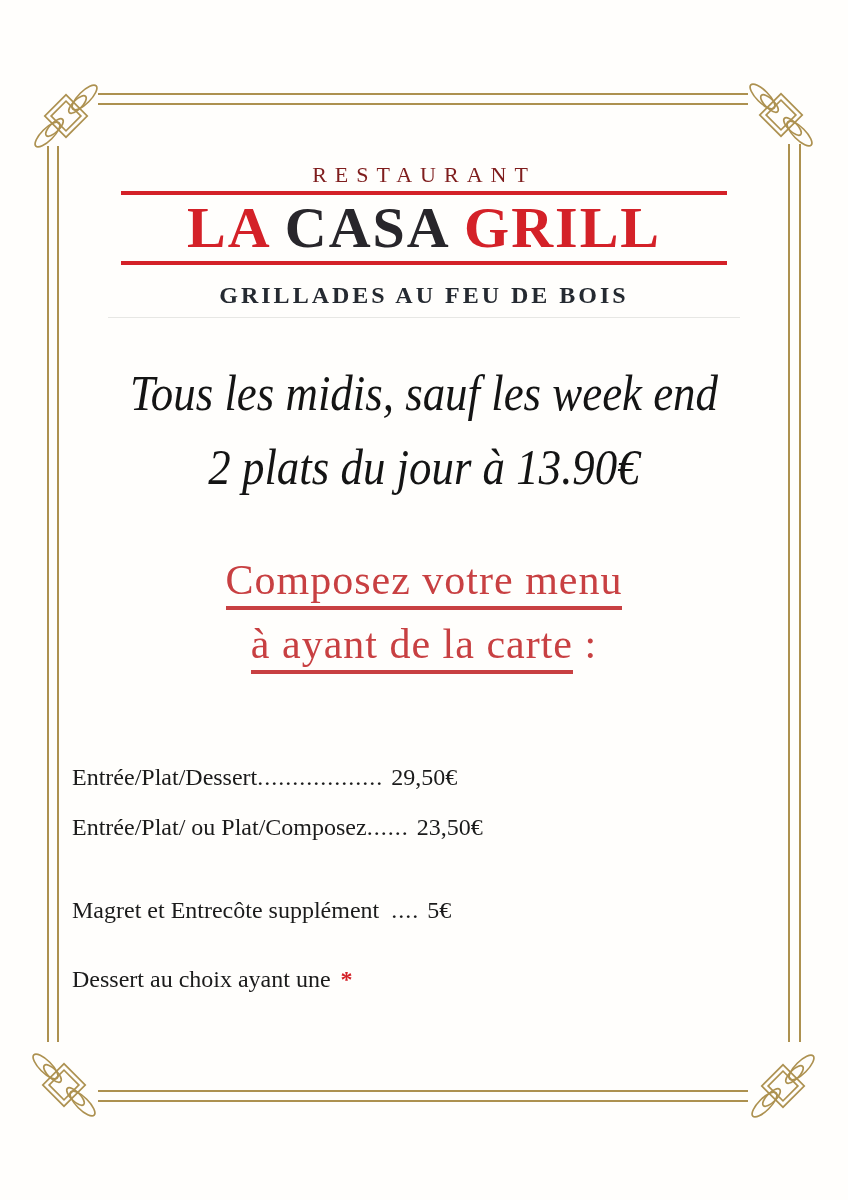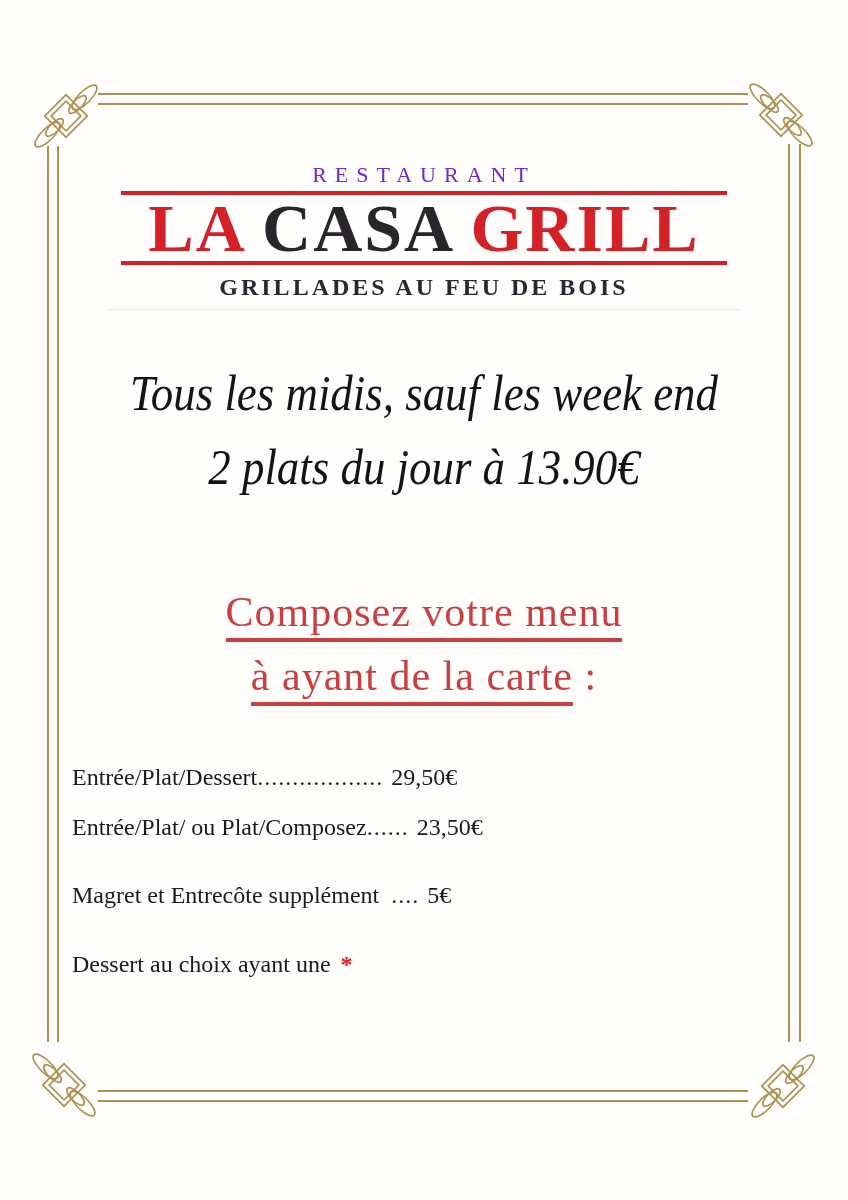--- a/index.html
+++ b/index.html
@@ -24,49 +24,49 @@
   .corner.bl{left:14px;  top:1035px;transform:scaleX(-1);}
   .corner.br{left:733px; top:1036px;}
 
   
   .logo{
     position:absolute;left:108px;top:162px;width:632px;
     text-align:center;padding-bottom:8px;border-bottom:1px solid #e7e7e4;
   }
   .kicker{
     font-size:22px;line-height:26px;letter-spacing:8px;
-    color:#6d28d9;margin-bottom:3px;white-space:nowrap;
+    color:#7f1d1d;margin-bottom:3px;white-space:nowrap;
   }
   .logo-rule{height:4px;background:#d42128;margin:2px 13px;}
   .brand{
-    font-size:68px;line-height:62px;font-weight:bold;letter-spacing:2px;
+    font-size:58px;line-height:62px;font-weight:bold;letter-spacing:2px;
     color:#28262b;white-space:nowrap;margin:2px 0;
   }
   .brand .red{color:#d42128;}
   .tagline{
     font-size:24px;line-height:28px;font-weight:bold;letter-spacing:3px;
-    color:#252a31;margin-top:8px;white-space:nowrap;
+    color:#252a31;margin-top:16px;white-space:nowrap;
   }
 
   
   .promo{position:absolute;left:0;top:356px;width:848px;text-align:center;color:#141414;font-style:italic;}
   .promo-line{font-size:51px;line-height:74px;transform:scaleX(0.88);white-space:nowrap;}
 
   
   .compose{
-    position:absolute;left:0;top:580px;width:848px;text-align:center;
+    position:absolute;left:0;top:548px;width:848px;text-align:center;
     font-size:42px;line-height:64px;color:#c84042;letter-spacing:1px;
   }
   .uline{border-bottom:4px solid #c84042;padding-bottom:3px;}
   .colon{border-bottom:none;}
 
   
   .menu{position:absolute;left:72px;top:752px;width:704px;font-size:24px;color:#1b1b1b;}
   .menu-line{line-height:50px;white-space:nowrap;}
-  .menu-line.sup{margin-top:18px;}
+  .menu-line.sup{margin-top:33px;}
   .dots{letter-spacing:1px;}
   .dots.gap{margin-left:12px;}
   .price{margin-left:8px;}
   .note{margin-top:18px;line-height:52px;white-space:nowrap;}
   .star{color:#d42128;font-weight:bold;margin-left:10px;}
 </style>
 </head>
 <body>
 
 <div class="page">

